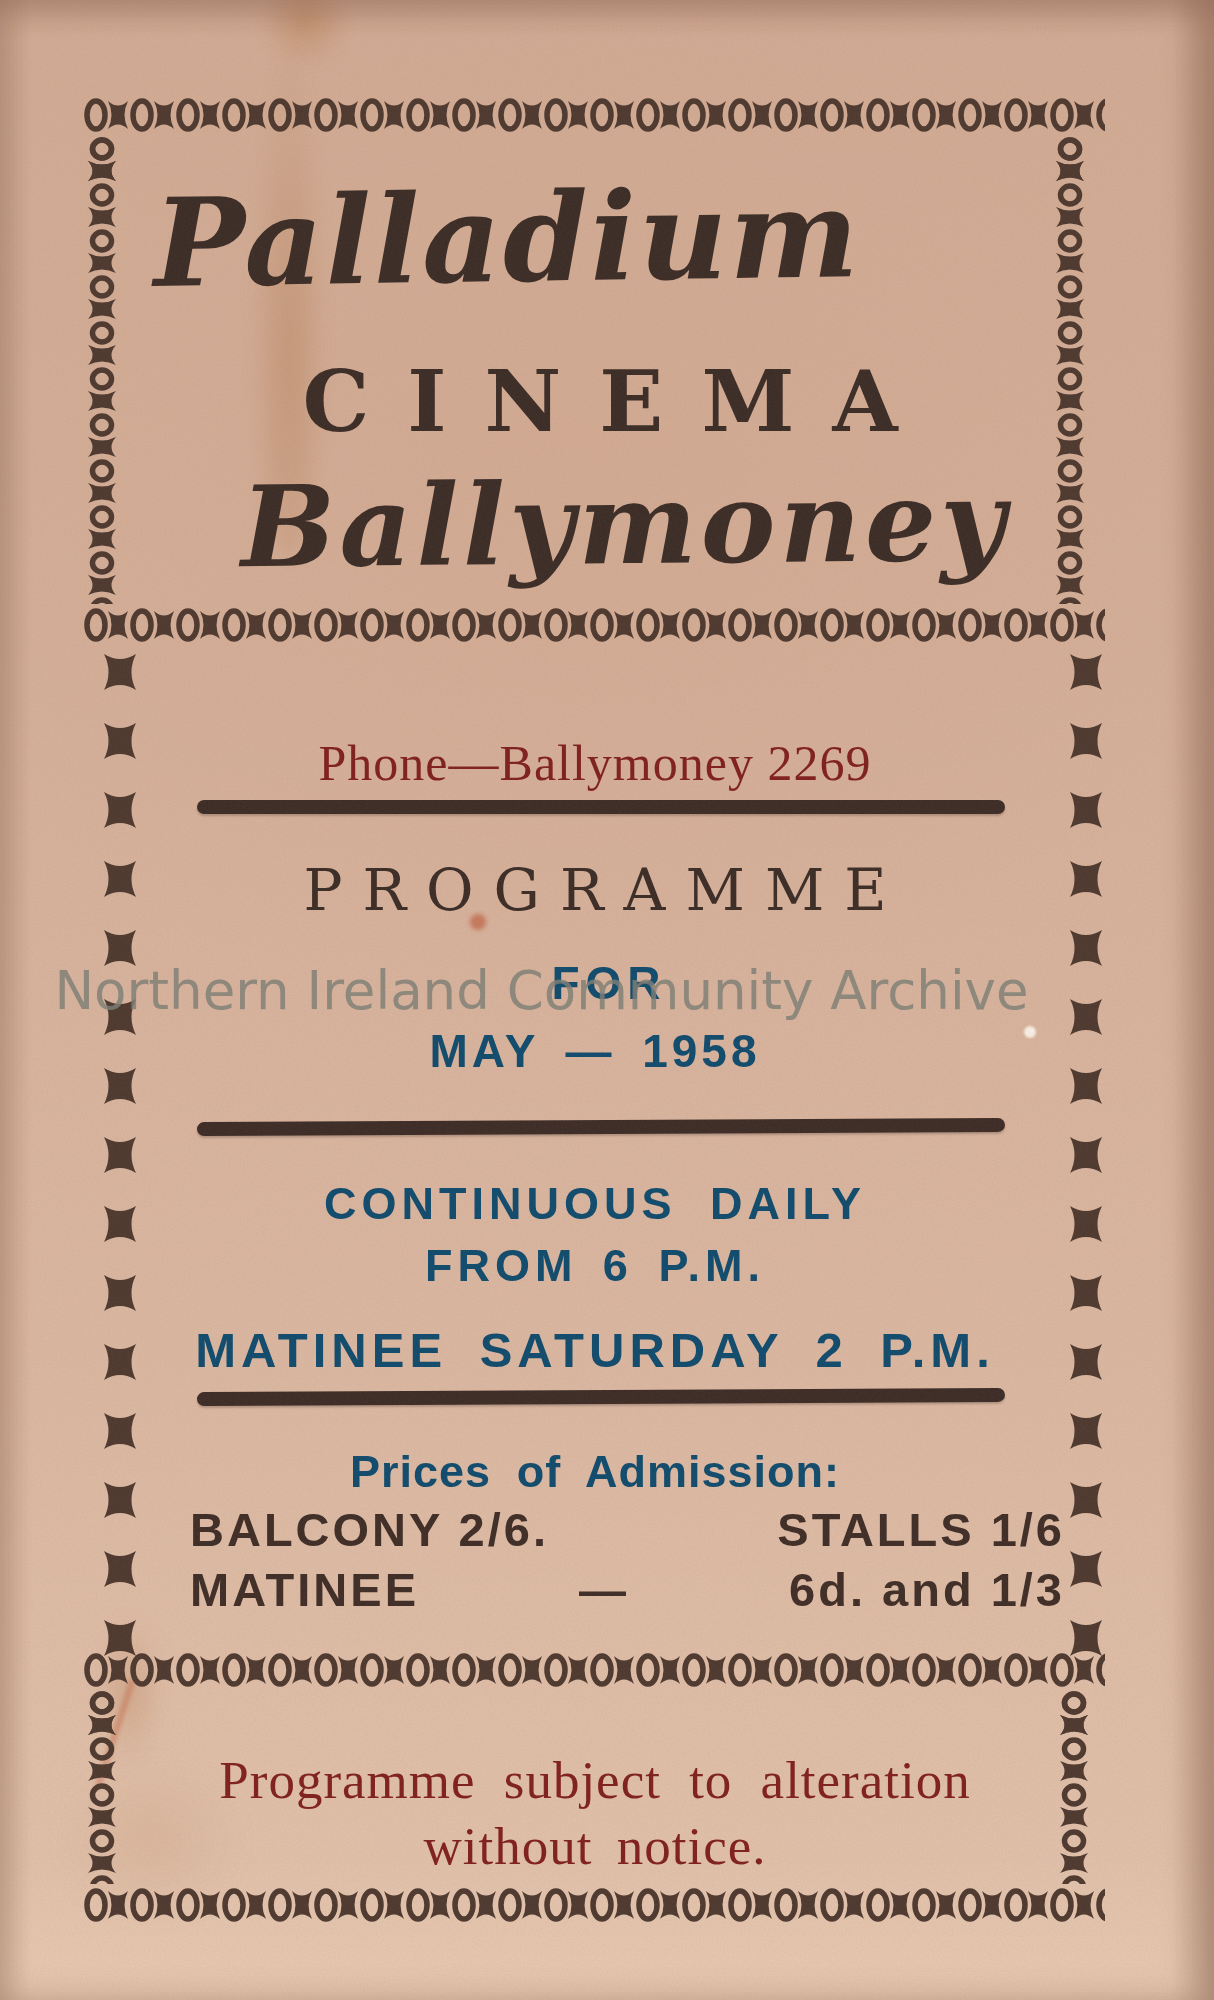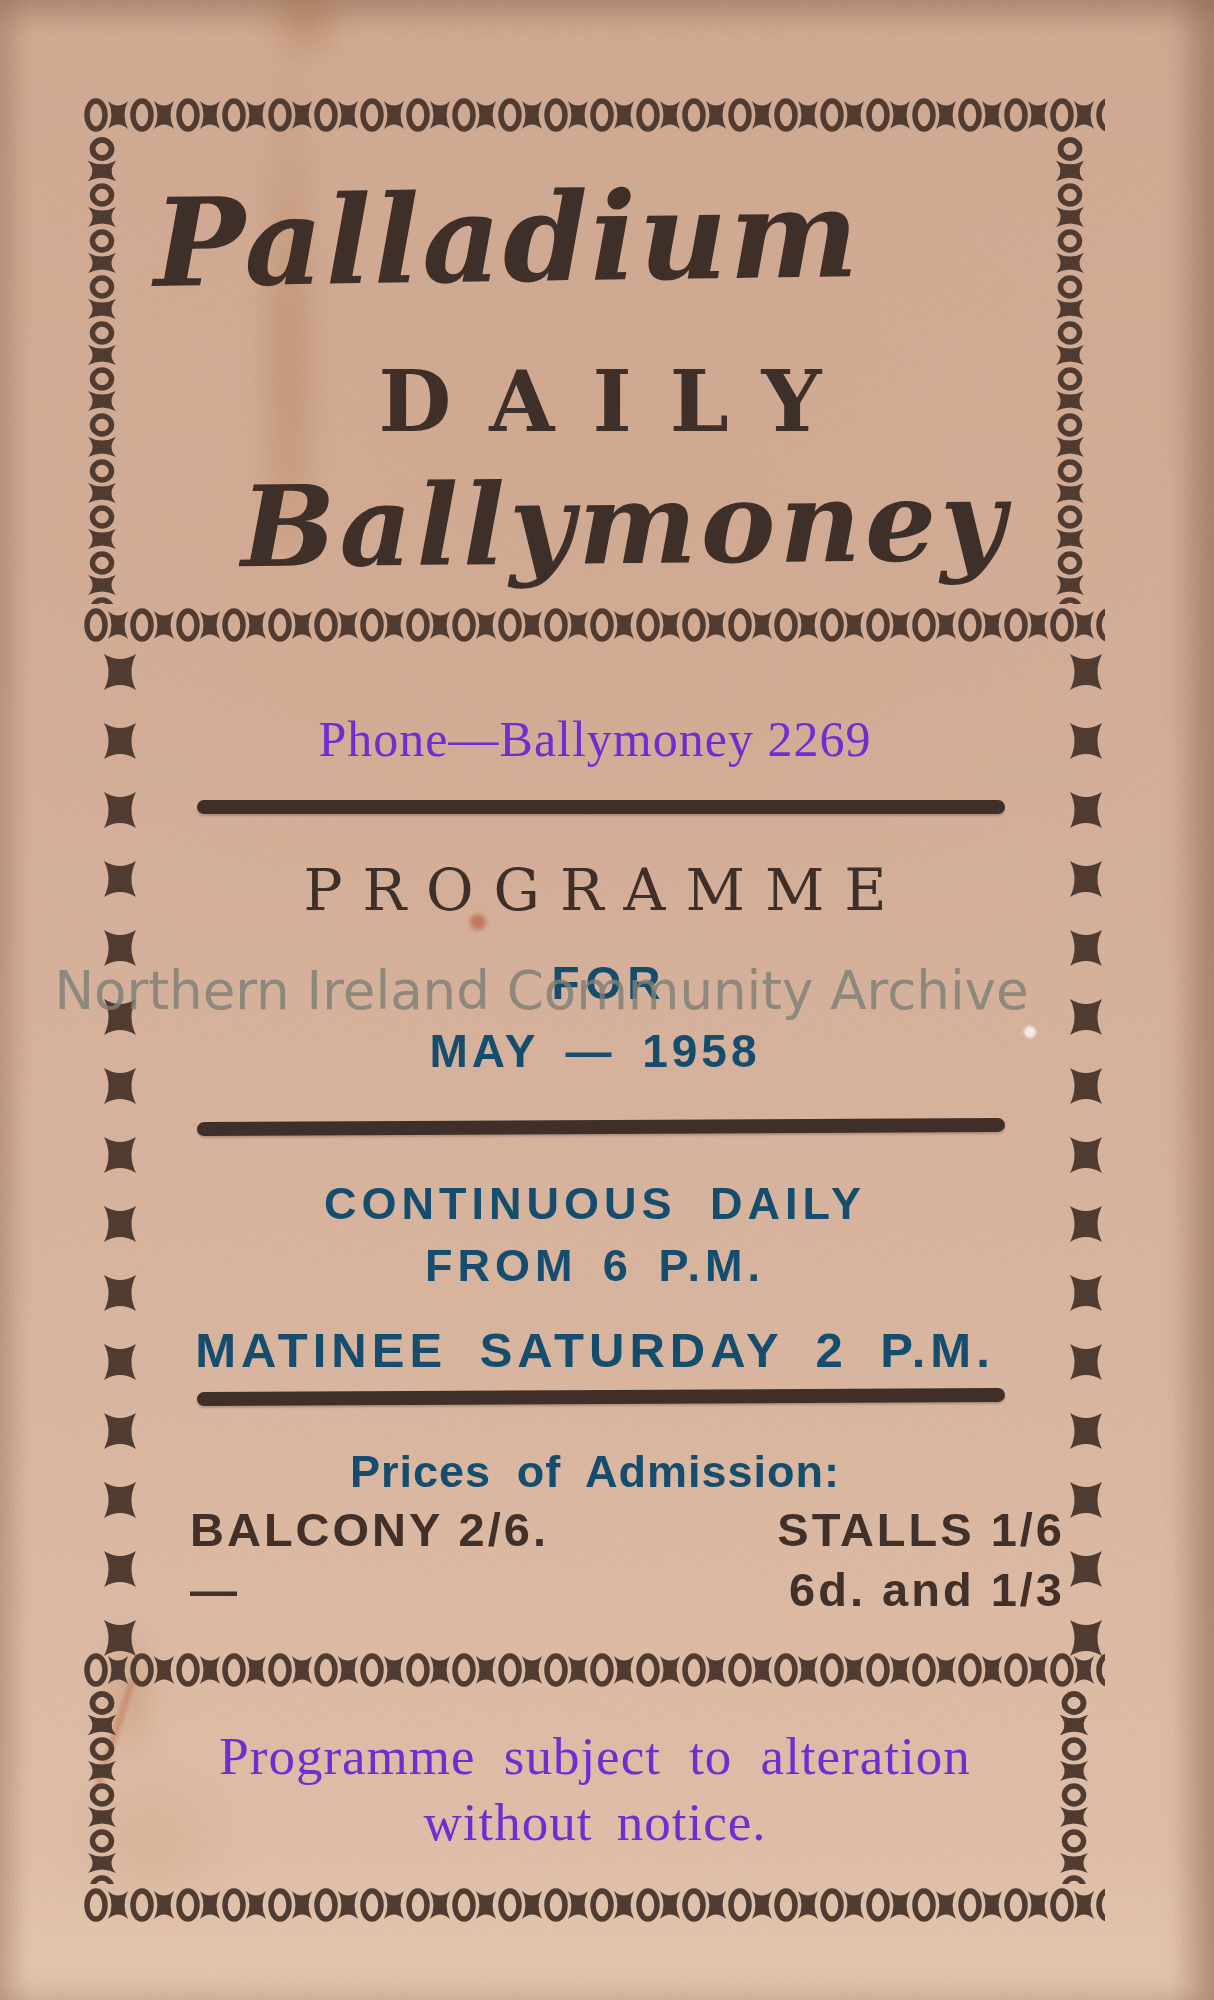--- a/index.html
+++ b/index.html
@@ -42,21 +42,21 @@
   .stain-bl2{left:56px;top:1756px;width:190px;height:170px;filter:blur(12px);
     background:radial-gradient(ellipse, rgba(178,118,68,0.14), rgba(178,118,68,0) 70%);}
   .speck-white{left:1024px;top:1026px;width:12px;height:12px;filter:blur(1px);
     background:rgba(255,249,241,0.9);}
   
   #ornaments{position:absolute;inset:0;z-index:10;pointer-events:none;}
   #ornaments svg{position:absolute;display:block;}
   
   .line{position:absolute;left:85px;width:1020px;text-align:center;z-index:20;white-space:nowrap;}
   .sans{font-family:"Liberation Sans", sans-serif;font-weight:700;color:#0c4a6e;}
-  .serif{font-family:"Liberation Serif", serif;color:#6d28d9;}
+  .serif{font-family:"Liberation Serif", serif;color:#7f1d1d;margin-top:24px;}
   .display{font-family:"DejaVu Serif", serif;color:#392a25;}
 
   #palladium{top:166px;font-size:122px;font-style:italic;font-weight:700;letter-spacing:2px;
     transform:translateX(-88px) rotate(-0.8deg);}
   #cinema{top:352px;font-size:84px;font-weight:700;letter-spacing:38px;transform:translateX(24px);}
   #ballymoney{top:458px;font-size:112px;font-style:italic;font-weight:700;letter-spacing:4px;
     transform:translateX(30px) rotate(-0.5deg);}
   #phone-line{top:710px;font-size:50px;letter-spacing:1px;}
   .rule{position:absolute;left:197px;width:808px;height:14px;z-index:20;
     background:#3a2a24;border-radius:7px;box-shadow:0 2px 2px rgba(58,42,36,0.25);}
@@ -205,21 +205,21 @@
       <use href="#st4" transform="translate(120,1500)"></use>
       <use href="#st4" transform="translate(1086,1500)"></use>
       <use href="#st4" transform="translate(120,1569)"></use>
       <use href="#st4" transform="translate(1086,1569)"></use>
       <use href="#st4" transform="translate(120,1638)"></use>
       <use href="#st4" transform="translate(1086,1638)"></use>
     </svg>
   </div>
 
 <div class="line display" id="palladium">Palladium</div>
-<div class="line display" id="cinema">DAILY</div>
+<div class="line display" id="cinema">CINEMA</div>
 <div class="line display" id="ballymoney">Ballymoney</div>
 
 <div class="line serif" id="phone-line">Phone—Ballymoney 2269</div>
 <div class="rule" id="rule-1"></div>
 
 <div class="line display" id="programme-word">PROGRAMME</div>
 <div class="line sans" id="for-word">FOR</div>
 <div class="line sans" id="may-year">MAY — 1958</div>
 <div id="watermark">Northern Ireland Community Archive</div>
 <div class="rule" id="rule-2"></div>
@@ -229,20 +229,21 @@
 <div class="line sans" id="matinee-saturday">MATINEE SATURDAY 2 P.M.</div>
 <div class="rule" id="rule-3"></div>
 
 <div class="line sans" id="prices-heading">Prices of Admission:</div>
 <div class="price-row" id="price-row-1">
   <span>BALCONY 2/6.</span>
   <span></span>
   <span>STALLS 1/6</span>
 </div>
 <div class="price-row" id="price-row-2">
+  <span>MATINEE</span>
   <span>—</span>
   <span>6d. and 1/3</span>
 </div>
 
 <div class="line serif" id="footer-line-1">Programme subject to alteration</div>
 <div class="line serif" id="footer-line-2">without notice.</div>
 
 <div class="edge-vignette"></div>
 
 <svg id="grain" width="1214" height="2000">

